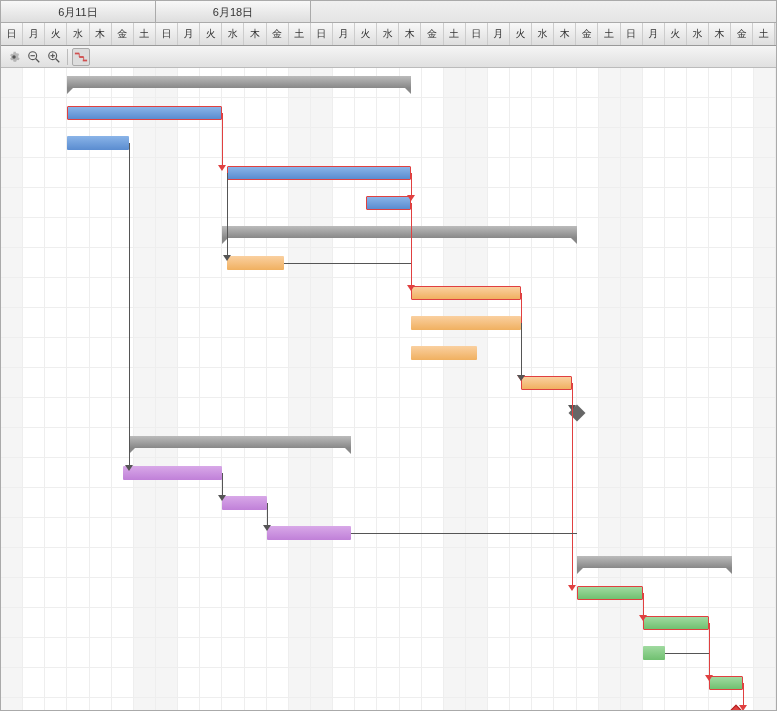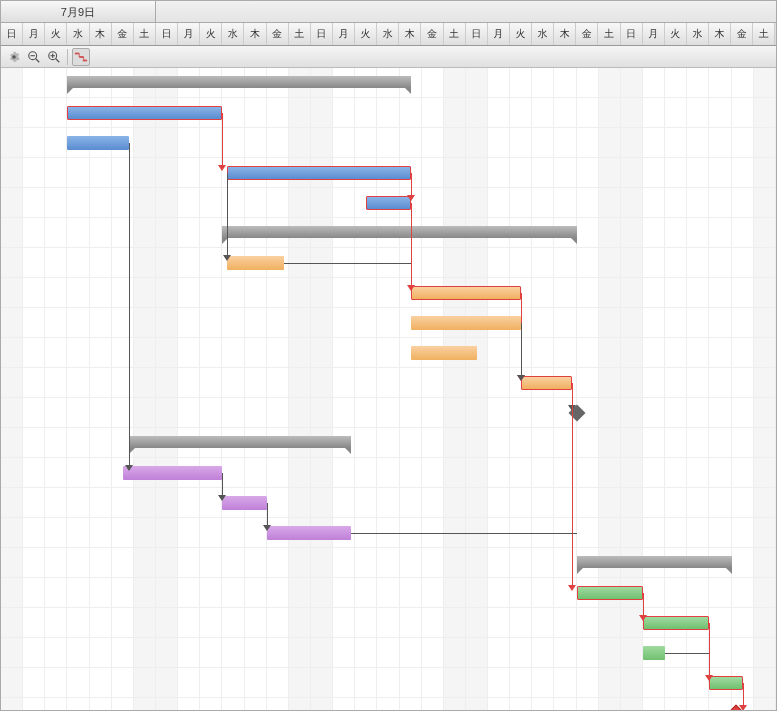--- a/index.html
+++ b/index.html
@@ -54,21 +54,22 @@
 .dep-arrow.down { border-left: 4px solid transparent; border-right: 4px solid transparent; border-top: 6px solid #555; }
 .dep-arrow.down.red { border-top-color: #e04040; }
 </style>
 </head>
 <body>
 
 <div class="gantt-container">
 
   <div class="header">
     <div class="header-row" id="week-row">
-        <div class="week-cell" style="width: 154.98px;">7月9日</div>
+        <div class="week-cell" style="width: 154.98px;">6月11日</div>
+        <div class="week-cell" style="width: 154.98px;">6月18日</div>
       </div>
     <div class="header-row" id="day-row">
         <div class="day-cell">日</div>
         <div class="day-cell">月</div>
         <div class="day-cell">火</div>
         <div class="day-cell">水</div>
         <div class="day-cell">木</div>
         <div class="day-cell">金</div>
         <div class="day-cell">土</div>
         <div class="day-cell">日</div>

